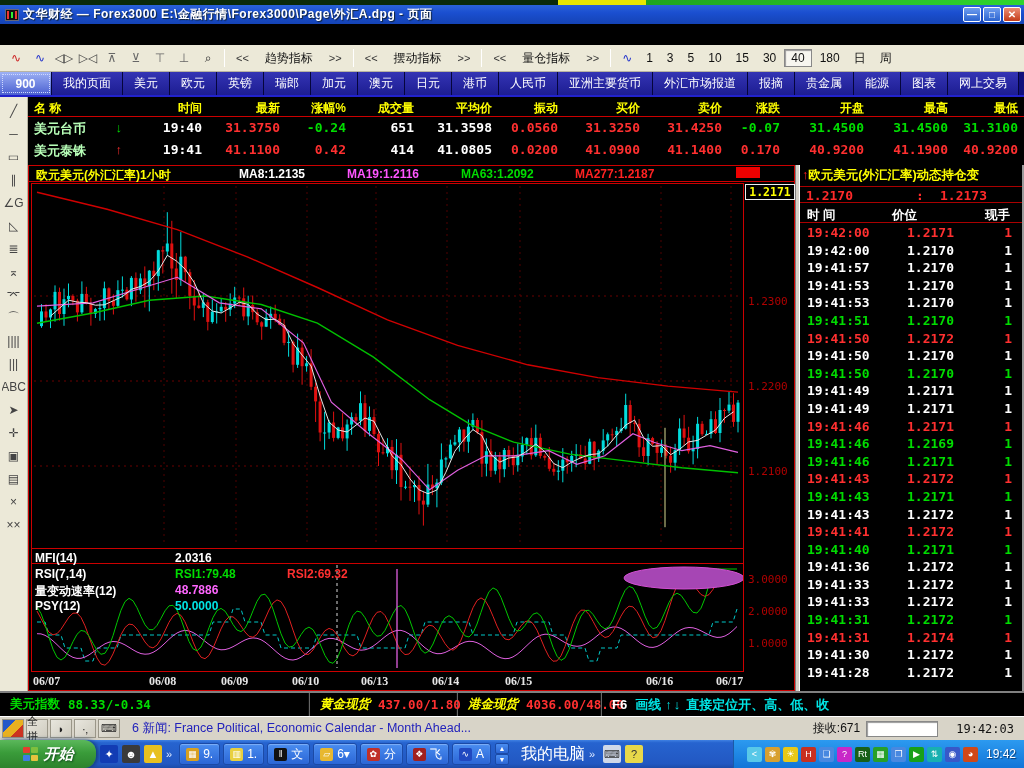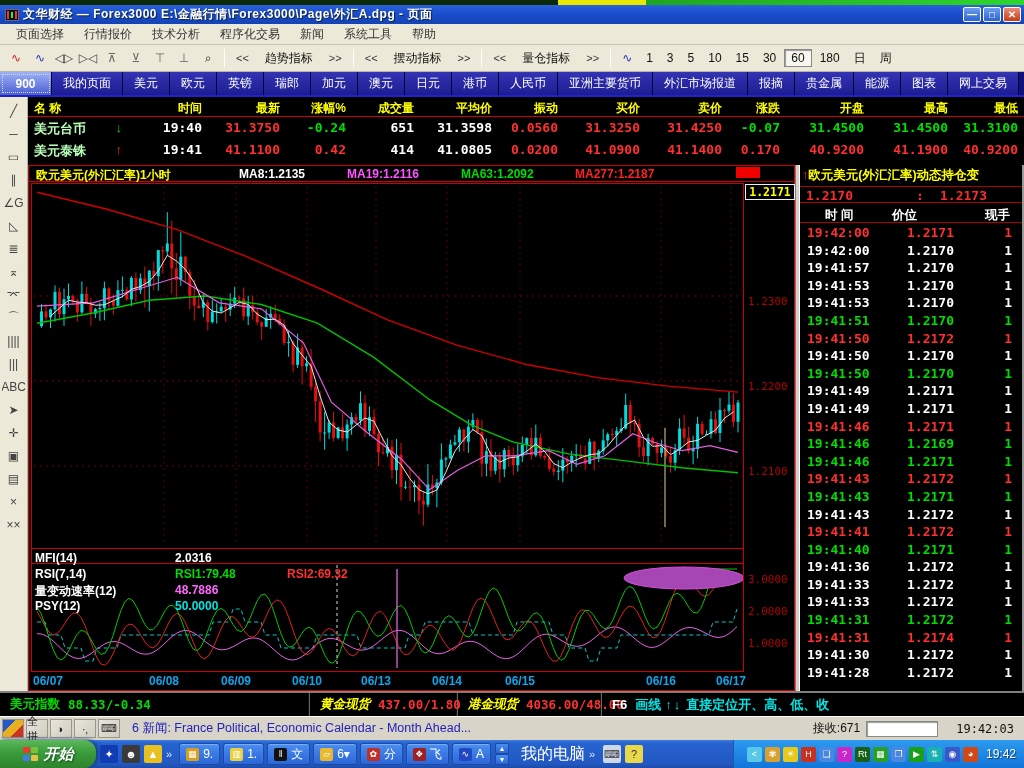--- a/index.html
+++ b/index.html
@@ -83,40 +83,40 @@
   #ct-redbox { position:absolute; left:707px; top:2px; width:24px; height:11px; background:#ee0000; }
   #chart-main { position:absolute; left:2px; top:17px; width:713px; height:366px; border:1px solid #cc0000; }
   #chart-sub { position:absolute; left:2px; top:383px; width:713px; height:123px; border:1px solid #cc0000; border-top:none; }
   .ylab { position:absolute; color:#b00000; font-size:11px; font-family:"DejaVu Sans Mono",monospace; left:719px; }
   #price-box { position:absolute; left:716px; top:18px; width:50px; height:16px; border:1px solid #eee;
     background:#000; color:#ffff00; font-size:11.5px; font-weight:bold; text-align:center; line-height:14px;
     font-family:"DejaVu Sans Mono",monospace; }
   .ind-row { position:absolute; font-size:12px; font-weight:bold; white-space:nowrap; z-index:5; }
   .ind-row .lab { color:#fff; }
   #chart-axis { position:absolute; left:2px; top:506px; width:763px; height:19px; }
-  .xlab { position:absolute; top:2px; color:#0ea5e9; font-size:12px; font-weight:bold;
-    font-family:Liberation Sans, sans-serif; }
+  .xlab { position:absolute; top:2px; color:#e5e5e5; font-size:12px; font-weight:bold;
+    font-family:Liberation Serif, serif; }
 
   
   #splitter { position:absolute; left:795px; top:165px; width:5px; height:526px; background:#d4d0c8;
     border-left:1px solid #808080; border-right:1px solid #fff; }
 
   
   #tick-panel { position:absolute; left:800px; top:165px; width:224px; height:526px; background:#000;
     border-right:2px solid #9a9a9a; overflow:hidden; }
   #tick-title { position:absolute; left:2px; top:2px; height:16px; font-size:12.5px; font-weight:bold;
     color:#ffff00; white-space:nowrap; }
   #tick-title .arr { color:#ff2222; }
   #tick-bidask { position:absolute; left:0; top:21px; width:224px; height:17px; color:#ff2a2a;
     font-size:13px; font-weight:bold; font-family:"DejaVu Sans Mono",monospace;
     border-top:1px solid #a00; border-bottom:1px solid #a00; padding:1px 0 0 6px; }
   #tick-head { position:absolute; left:0; top:40px; width:224px; height:18px; display:grid;
     grid-template-columns:92px 78px 1fr; border-bottom:1px solid #a00; }
   #tick-head div { color:#fff; font-size:12.5px; font-weight:bold; padding-top:2px; }
-  #tick-head div:nth-child(1){ padding-left:25px; }
+  #tick-head div:nth-child(1){ padding-left:7px; }
   #tick-head div:nth-child(3){ text-align:right; padding-right:14px; }
   #tick-rows { position:absolute; left:0; top:60px; width:224px; }
   .t-row { display:grid; grid-template-columns:92px 78px 1fr; height:17.6px;
     font-size:13px; font-weight:bold; font-family:"DejaVu Sans Mono",monospace; }
   .t-row div:nth-child(1){ padding-left:7px; }
   .t-row div:nth-child(2){ text-align:right; padding-right:16px; }
   .t-row div:nth-child(3){ text-align:right; padding-right:12px; }
 
   
   #statusbar { position:absolute; left:0; top:691px; width:1024px; height:25px; background:#000;
@@ -187,29 +187,20 @@
         <i></i>
         <i class="g"></i>
         <i></i>
       </span>
     <span id="title-text">文华财经 — Forex3000    E:\金融行情\Forex3000\Page\外汇A.dpg - 页面</span>
     <span class="winbtn">—</span>
     <span class="winbtn">□</span>
     <span class="winbtn close">✕</span>
   </div>
 
-  <div id="menubar">
-      <div class="menu-item">页面选择</div>
-      <div class="menu-item">行情报价</div>
-      <div class="menu-item">技术分析</div>
-      <div class="menu-item">程序化交易</div>
-      <div class="menu-item">新闻</div>
-      <div class="menu-item">系统工具</div>
-      <div class="menu-item">帮助</div>
-    </div>
   <div id="toolbar">
       <span class="tb-icon" style="color: rgb(204, 34, 34);">∿</span>
       <span class="tb-icon" style="color: rgb(34, 51, 204);">∿</span>
       <span class="tb-icon" style="color: rgb(68, 68, 68);">◁▷</span>
       <span class="tb-icon" style="color: rgb(68, 68, 68);">▷◁</span>
       <span class="tb-icon" style="color: rgb(102, 102, 102);">⊼</span>
       <span class="tb-icon" style="color: rgb(102, 102, 102);">⊻</span>
       <span class="tb-icon" style="color: rgb(102, 102, 102);">⊤</span>
       <span class="tb-icon" style="color: rgb(102, 102, 102);">⊥</span>
       <span class="tb-icon" style="color: rgb(51, 51, 51);">⌕</span>
@@ -226,21 +217,21 @@
       <span class="tb-group">量仓指标</span>
       <span class="tb-nav">&gt;&gt;</span>
       <span class="tb-sep"></span>
       <span class="tb-icon" style="color: rgb(34, 51, 204);">∿</span>
       <span class="tb-period">1</span>
       <span class="tb-period">3</span>
       <span class="tb-period">5</span>
       <span class="tb-period">10</span>
       <span class="tb-period">15</span>
       <span class="tb-period">30</span>
-      <span class="tb-period sel">60</span>
+      <span class="tb-period sel">40</span>
       <span class="tb-period">180</span>
       <span class="tb-period">日</span>
       <span class="tb-period">周</span>
     </div>
   <div id="tabbar">
       <div class="tab sel">900</div>
       <div class="tab">我的页面</div>
       <div class="tab">美元</div>
       <div class="tab">欧元</div>
       <div class="tab">英镑</div>

